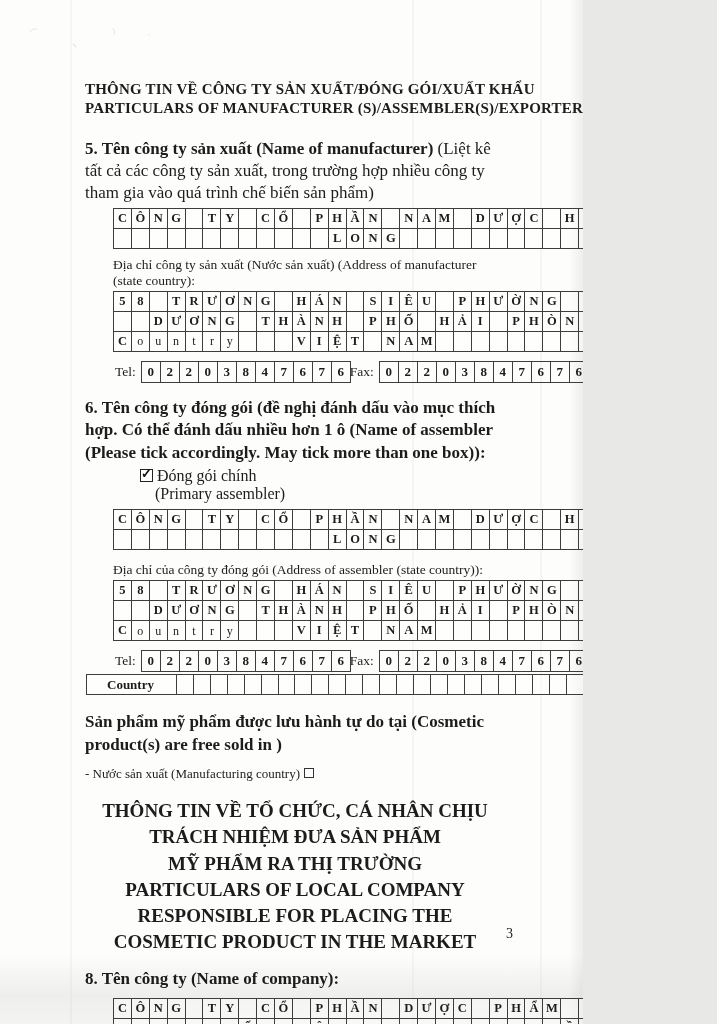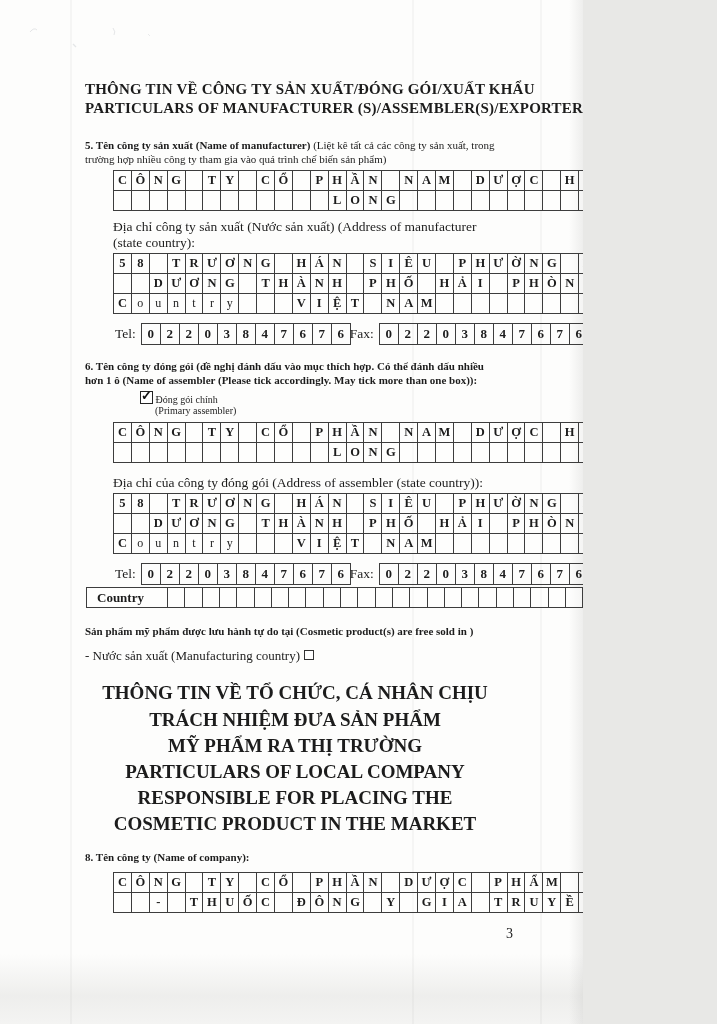--- a/index.html
+++ b/index.html
@@ -31,38 +31,38 @@
   }
 
   .content{
     position:relative;
     padding:80px 78px 0 85px;
   }
 
   .title{ text-align:center; font-weight:bold; font-size:15px; line-height:1.25; letter-spacing:.2px;}
   .title .line{white-space:nowrap;}
 
-  .para{ font-size:11px; line-height:1.32; margin-top:20px; text-align:left;}
+  .para{ font-size:17px; line-height:1.32; margin-top:20px; text-align:left;}
   .para b{font-weight:bold;}
   .sub-label{ font-size:13.5px; margin-top:8px; margin-left:28px;}
 
   
   .grid{ margin-left:28px; width:519px; margin-top:3px;}
   .grid.full{ margin-left:1px; width:548px;}
   .grid-row{ display:flex; height:21px;}
   .grid-row + .grid-row{ margin-top:-1px;}
   .grid-cell{
     flex:1 1 0; min-width:0;
     border:1px solid #3d3d3d; margin-right:-1px;
     display:flex; align-items:center; justify-content:center;
     font-weight:bold; font-size:12.5px; line-height:1;
     background:rgba(255,255,255,0.4);
   }
   .grid-cell.plain{ font-weight:normal; font-size:12px;}
-  .grid-cell.wide{ flex:4.3 1 0; justify-content:flex-start; padding-left:10px; font-size:13px;}
+  .grid-cell.wide{ flex:4.3 1 0; justify-content:flex-start; padding-left:20px; font-size:13px;}
 
   
   .telfax{ display:flex; align-items:center; margin-left:30px; margin-top:9px; font-size:13.5px;}
   .telfax .lbl{ margin-right:5px;}
   .telfax .gap{ width:26px;}
   .digits{ display:flex;}
   .digit-cell{
     width:18px; height:20px; border:1px solid #3d3d3d; margin-right:-1px;
     display:flex; align-items:center; justify-content:center;
     font-weight:bold; font-size:13px;
@@ -71,21 +71,21 @@
   
   .cb{
     display:inline-block; width:11px; height:11px;
     border:1.4px solid #222; position:relative; vertical-align:-1px;
     background:#fff;
   }
   .cb.checked::after{
     content:"✓"; position:absolute; left:0px; top:-4px;
     font-size:13px; font-weight:bold; color:#111;
   }
-  .opt-row{ display:flex; margin-left:55px; margin-top:3px; font-size:10px;}
+  .opt-row{ display:flex; margin-left:55px; margin-top:3px; font-size:16px;}
   .opt{ width:178px;}
   .opt .vi{ white-space:nowrap;}
   .opt .en{ margin-left:15px; white-space:nowrap;}
 
   .tick-line{ font-size:13px; margin-top:2px; line-height:1.25;}
   .tick-line .cb2{
     display:inline-block; width:8px; height:8px; border:1.2px solid #333; vertical-align:0px; margin-left:4px; background:#fff;
   }
 
   .heading2{ text-align:center; font-weight:bold; font-size:19px; line-height:1.38; margin-top:16px;}

